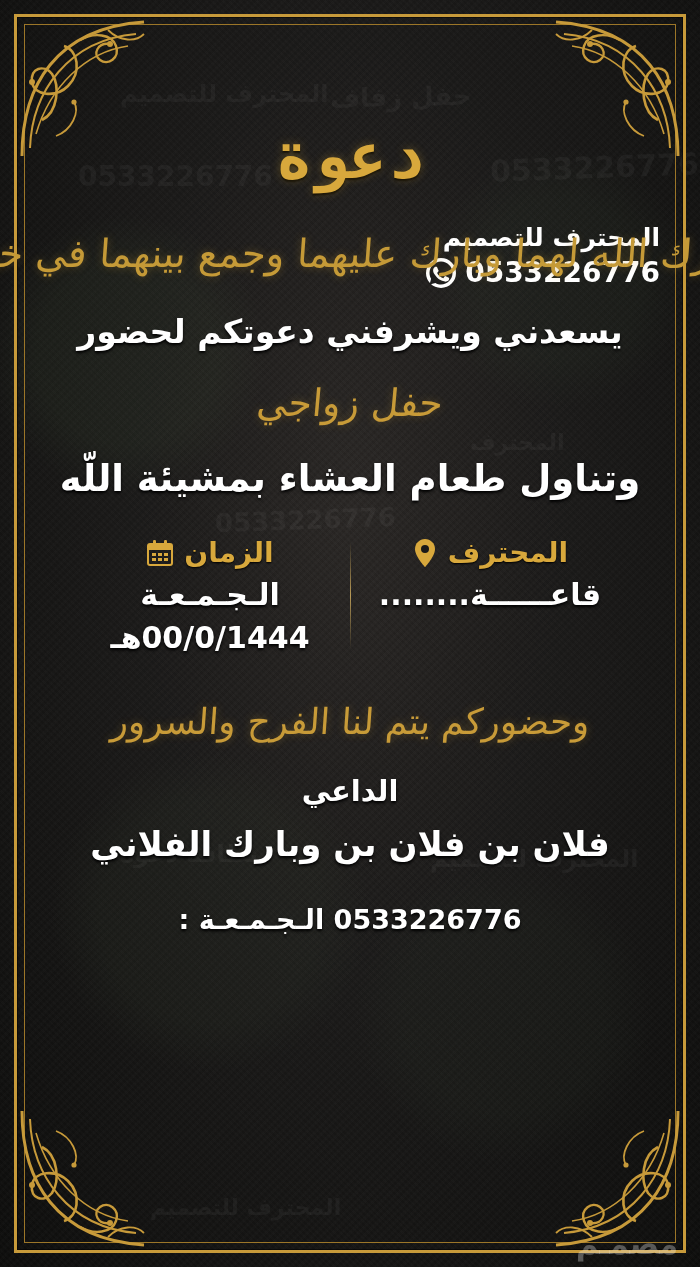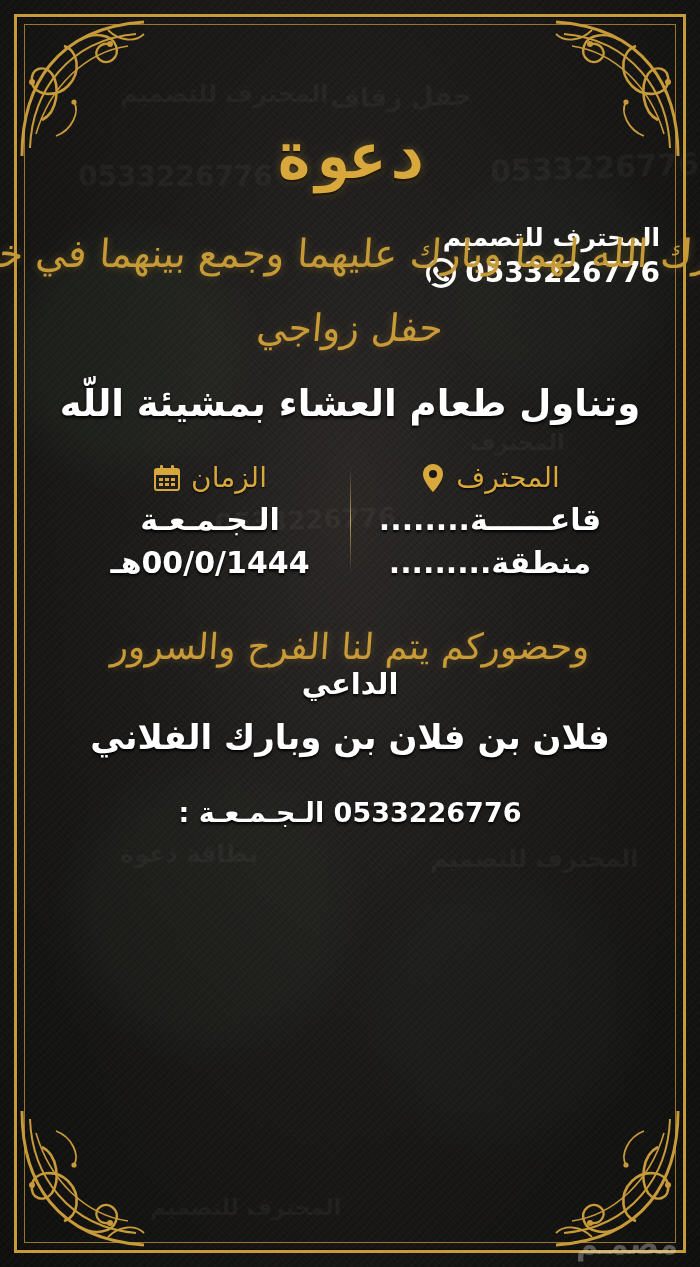--- a/index.html
+++ b/index.html
@@ -130,40 +130,41 @@
     display: flex; flex-direction: row;
     position: relative;
   }
   .details .divider {
     position: absolute; left: 50%; top: 6px; bottom: 6px;
     width: 1px; background: linear-gradient(to bottom, rgba(200,160,70,0), rgba(210,175,95,0.85), rgba(200,160,70,0));
   }
   .col { flex: 1; text-align: center; }
   .col-head {
     display: flex; align-items: center; justify-content: center; gap: 10px;
-    color: #d8a83c; font-size: 28px; font-weight: normal;
+    color: #d8a83c; font-size: 28px; font-weight: bold;
     text-shadow: 0 1px 2px #000;
   }
   .col-head .ic { font-size: 26px; line-height: 1; }
   .col-val {
     margin-top: 8px; color: #ffffff; font-size: 30px; font-weight: bold;
     text-shadow: 0 2px 3px #000; letter-spacing: 1px;
   }
   .col-val.ltrish { direction: rtl; }
 
   .duaa {
     margin-top: 46px;
     font-family: "DejaVu Serif", "Liberation Serif", serif;
     font-size: 36px; color: #c89b38;
     text-shadow: 0 0 9px rgba(200,155,56,0.33);
     transform: skewX(-4deg);
     white-space: nowrap;
   }
 
   .host-label {
+    margin-top: 32px;
     color: #ffffff; font-size: 29px; font-weight: bold; text-shadow: 0 2px 3px #000;
   }
   .host-name {
     margin-top: 16px;
     color: #ffffff; font-size: 34px; font-weight: bold; text-shadow: 0 2px 3px #000;
   }
 
   .contact {
     margin-top: 40px;
     color: #ffffff; font-size: 27px; font-weight: bold; text-shadow: 0 2px 3px #000;
@@ -274,38 +275,38 @@
           <path d="M16 4.5C9.6 4.5 4.5 9.6 4.5 16c0 2.1.6 4.1 1.6 5.8L4.6 27.4l5.8-1.5c1.7 1 3.6 1.5 5.6 1.5 6.4 0 11.5-5.1 11.5-11.4S22.4 4.5 16 4.5z" fill="#1d1d1d"></path>
           <path d="M12.2 10.3c-.3-.6-.6-.6-.9-.6h-.7c-.3 0-.7.1-1.1.5-.4.4-1.4 1.4-1.4 3.3s1.4 3.8 1.6 4.1c.2.3 2.7 4.4 6.8 6 3.4 1.3 4.1 1.1 4.8 1 .7-.1 2.3-.9 2.6-1.8.3-.9.3-1.7.2-1.8-.1-.2-.4-.3-.8-.5-.4-.2-2.3-1.2-2.7-1.3-.4-.1-.6-.2-.9.2-.3.4-1 1.3-1.2 1.5-.2.3-.4.3-.8.1-.4-.2-1.7-.6-3.2-2-1.2-1.1-2-2.4-2.2-2.8-.2-.4 0-.6.2-.8.2-.2.4-.4.6-.7.2-.2.3-.4.4-.7.1-.3 0-.5 0-.7-.1-.2-.9-2.1-1.3-2.9z" fill="#ffffff"></path>
         </svg>
       </div>
     </div>
 
     <div class="title">دعوة</div>
 
     <div class="basmala">بارك الله لهما وبارك عليهما وجمع بينهما في خير</div>
 
+    <div class="line-white">يسعدني ويشرفني دعوتكم لحضور</div>
 
     <div class="occasion">حفل زواجي</div>
 
     <div class="line-white2">وتناول طعام العشاء بمشيئة اللّه</div>
 
     <div class="details">
       <div class="divider"></div>
 
       <div class="col">
         <div class="col-head">
           <span>المحترف</span>
           <svg class="ic" width="26" height="30" viewBox="0 0 26 30">
             <path d="M13 1C7.5 1 3 5.4 3 10.9 3 18.3 13 29 13 29s10-10.7 10-18.1C23 5.4 18.5 1 13 1z" fill="#d8a83c"></path>
             <circle cx="13" cy="11" r="4" fill="#1a1918"></circle>
           </svg>
         </div>
         <div class="col-val">قاعــــــة........</div>
-        <div class="col-val">منطقة.........</div>
       </div>
 
       <div class="col">
         <div class="col-head">
           <span>الزمان</span>
           <svg class="ic" width="28" height="28" viewBox="0 0 28 28">
             <rect x="2" y="5" width="24" height="21" rx="2" fill="none" stroke="#d8a83c" stroke-width="2"></rect>
             <rect x="2" y="5" width="24" height="6" fill="#d8a83c"></rect>
             <rect x="7" y="1" width="3" height="6" rx="1.2" fill="#d8a83c"></rect>
             <rect x="18" y="1" width="3" height="6" rx="1.2" fill="#d8a83c"></rect>

